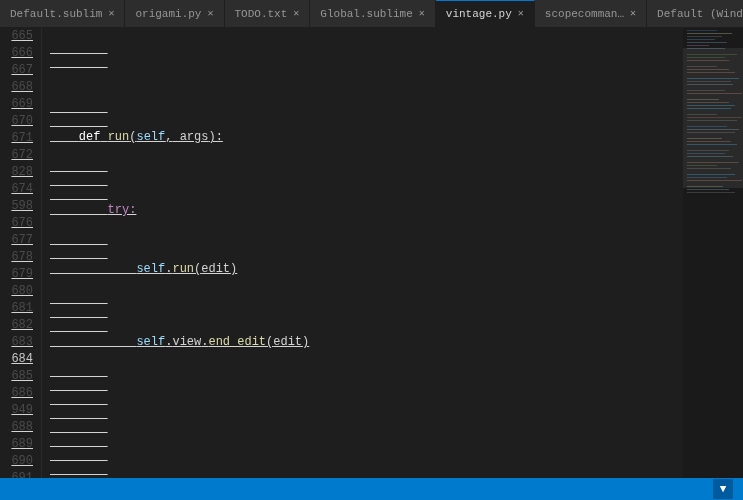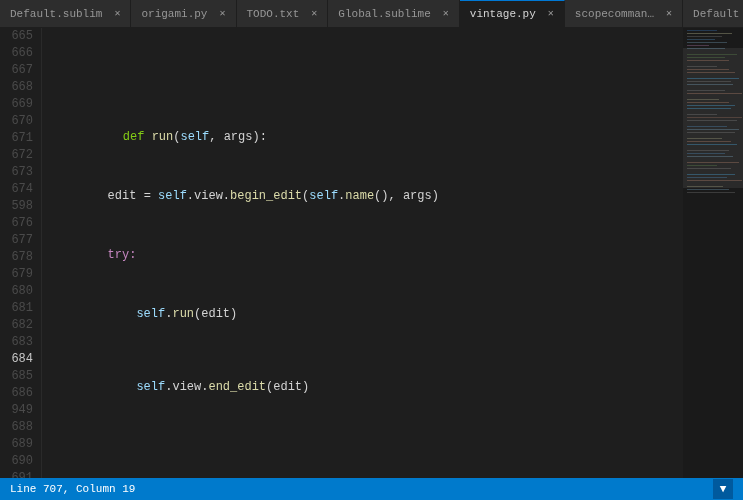--- a/index.html
+++ b/index.html
@@ -26,21 +26,21 @@
       display: flex;
       align-items: center;
       padding: 0 10px;
       height: 100%;
       background: #2d2d2d;
       border-right: 1px solid #1e1e1e;
       color: #969696;
       font-size: 11px;
       cursor: pointer;
       white-space: nowrap;
-      gap: 12px;
+      gap: 6px;
       flex-shrink: 0;
     }
     .tab.active {
       background: #1e1e1e;
       color: #d4d4d4;
       border-top: 1px solid #0078d4;
       align-items: center;
     }
     .tab-close {
       font-size: 10px;
@@ -48,20 +48,21 @@
       cursor: pointer;
       line-height: 1;
     }
 
     
     .editor-container {
       display: flex;
       height: calc(500px - 28px - 22px);
       background: #1e1e1e;
       overflow: hidden;
+      text-decoration: underline;
     }
 
     
     .code-area {
       flex: 1;
       overflow: hidden;
       position: relative;
     }
 
     .code-lines {
@@ -136,21 +137,21 @@
       width: 20px;
       height: 20px;
       background: #005a9e;
       display: flex;
       align-items: center;
       justify-content: center;
       cursor: pointer;
     }
 
     
-    .kw { color: #84cc16; margin-left: 44px; }
+    .kw { color: #ffffff; }
     .kw2 { color: #c586c0; }
     .fn { color: #dcdcaa; }
     .punct { color: #d4d4d4; }
     .self-kw { color: #9cdcfe; }
     .op { color: #d4d4d4; }
 
     .line-numbers .line { color: #4a4a4a; }
     .line-numbers .line.current { color: #c6c6c6; }
   </style>
 </head>
@@ -193,21 +194,21 @@
 
       <div class="line-numbers">
         <div class="line">665</div>
         <div class="line">666</div>
         <div class="line">667</div>
         <div class="line">668</div>
         <div class="line">669</div>
         <div class="line">670</div>
         <div class="line">671</div>
         <div class="line">672</div>
-        <div class="line">673</div>
+        <div class="line">828</div>
         <div class="line">674</div>
         <div class="line">598</div>
         <div class="line">676</div>
         <div class="line">677</div>
         <div class="line">678</div>
         <div class="line">679</div>
         <div class="line">680</div>
         <div class="line">681</div>
         <div class="line">682</div>
         <div class="line">683</div>
@@ -221,21 +222,20 @@
         <div class="line">691</div>
 
       </div>
 
       <div class="code-content">
         
         <div class="line"></div>
         
         <div class="line">    <span class="kw">def</span> <span class="fn">run</span><span class="punct">(</span><span class="self-kw">self</span><span class="punct">,</span> args<span class="punct">):</span></div>
         
-        <div class="line">        edit <span class="op">=</span> <span class="self-kw">self</span><span class="punct">.</span>view<span class="punct">.</span><span class="fn">begin_edit</span><span class="punct">(</span><span class="self-kw">self</span><span class="punct">.</span><span class="fn">name</span><span class="punct">(),</span> args<span class="punct">)</span></div>
         
         <div class="line">        <span class="kw2">try:</span></div>
         
         <div class="line">            <span class="self-kw">self</span><span class="punct">.</span><span class="fn">run</span><span class="punct">(</span>edit<span class="punct">)</span></div>
         
         
         <div class="line">            <span class="self-kw">self</span><span class="punct">.</span>view<span class="punct">.</span><span class="fn">end_edit</span><span class="punct">(</span>edit<span class="punct">)</span></div>
         
         
         
@@ -330,17 +330,16 @@
       <rect x="4" y="149" width="40" height="1" fill="#569cd6" opacity="0.5"></rect>
       <rect x="4" y="152" width="55" height="1" fill="#ce9178" opacity="0.5"></rect>
       <rect x="4" y="158" width="36" height="1" fill="#dcdcaa" opacity="0.4"></rect>
       <rect x="4" y="161" width="42" height="1" fill="#9cdcfe" opacity="0.4"></rect>
       <rect x="4" y="164" width="48" height="1" fill="#d4d4d4" opacity="0.3"></rect>
     </svg>
   </div>
 </div>
 
 <div class="status-bar">
-  <span>Line 707, Column 19</span>
   <div class="status-right">
     <div class="status-arrow">▼</div>
   </div>
 </div>
 
 </body></html>

